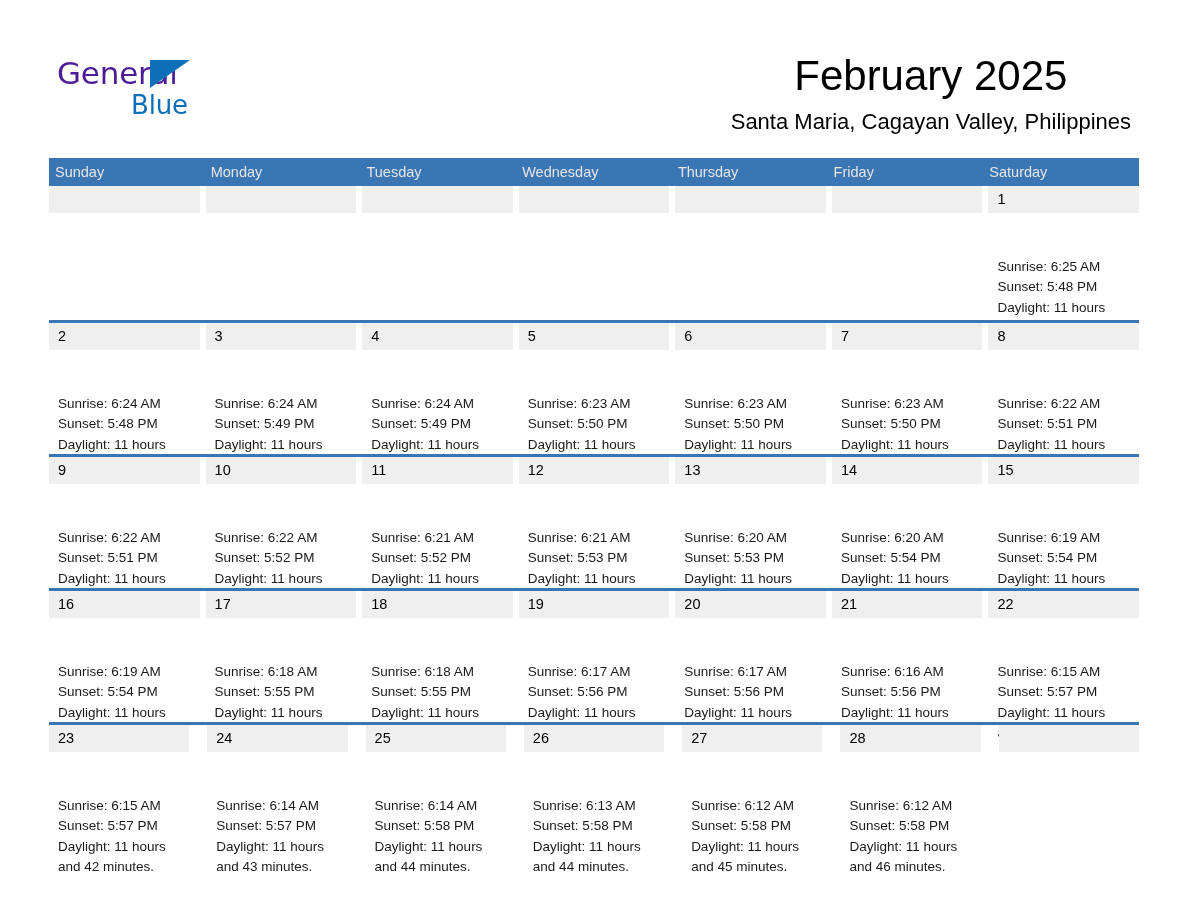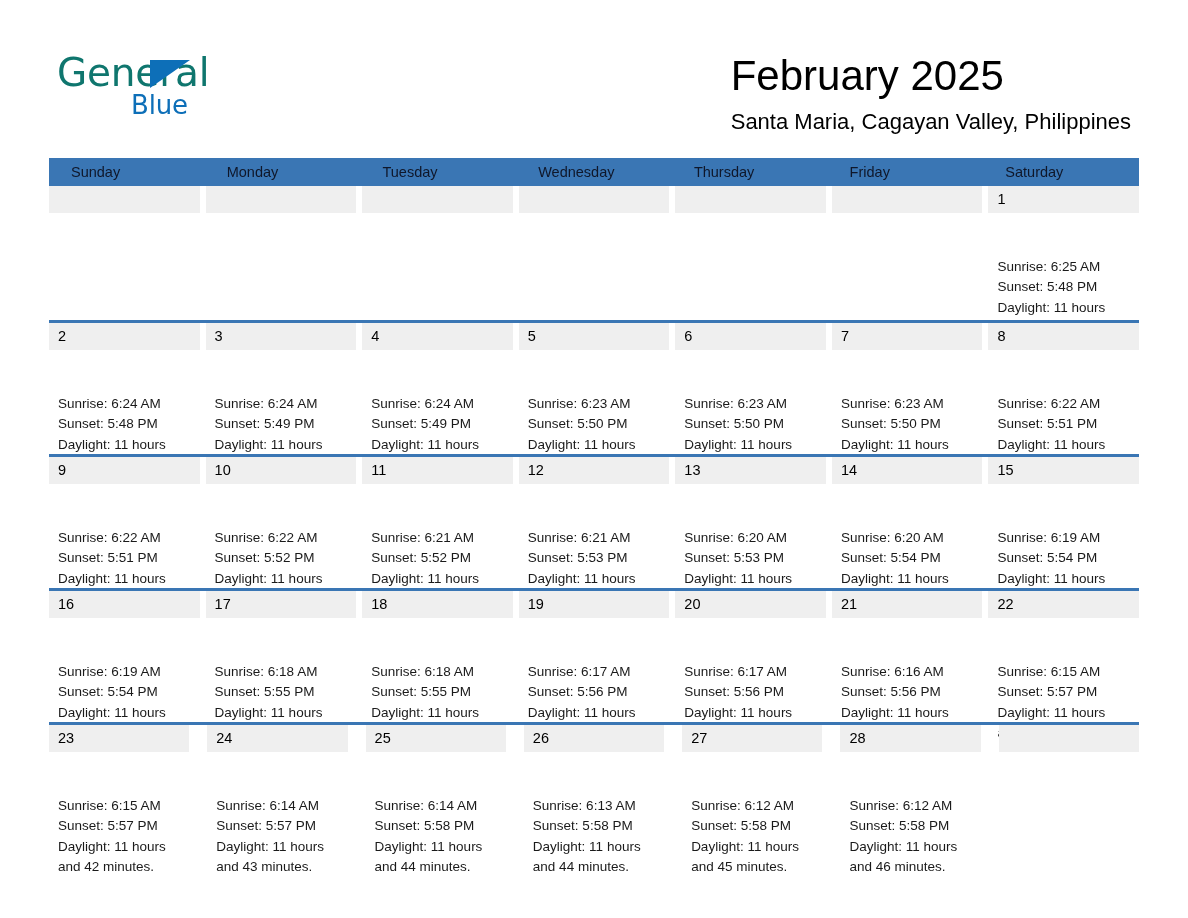--- a/index.html
+++ b/index.html
@@ -33,23 +33,23 @@
     position: absolute;
     left: 57px;
     top: 55px;
     width: 300px;
     height: 70px;
   }
   .logo-general {
     position: absolute;
     left: 0;
     top: 0;
-    font-size: 39px;
+    font-size: 31px;
     line-height: 36px;
-    color: #0f766e;
+    color: #4c1d95;
     letter-spacing: -0.2px;
     font-family: "DejaVu Sans", sans-serif;
     font-weight: 400;
   }
   .logo-tri {
     position: absolute;
     left: 93px;
     top: 5px;
     width: 0;
     height: 0;
@@ -65,21 +65,21 @@
     color: #0d6fb8;
     letter-spacing: -0.2px;
     font-family: "DejaVu Sans", sans-serif;
     font-weight: 400;
   }
 
   .title-block {
     position: absolute;
     right: 57px;
     top: 50px;
-    text-align: left;
+    text-align: center;
     margin-left: 8px;
   }
   .cal-title {
     font-size: 42px;
     line-height: 52px;
     font-weight: 400;
     color: #000000;
     white-space: nowrap;
   }
   .cal-subtitle {
@@ -98,24 +98,24 @@
     top: 158px;
     width: 1090px;
   }
   .weekdays {
     display: flex;
     background: #3a76b4;
     height: 28px;
   }
   .weekday {
     flex: 1 1 0;
-    color: #0f172a;
+    color: #e5e5e5;
     font-size: 14.5px;
     line-height: 28px;
-    padding-left: 22px;
+    padding-left: 6px;
     box-sizing: border-box;
     white-space: nowrap;
     overflow: hidden;
   }
   .week {
     display: flex;
     border-top: 3px solid #3a76b4;
     height: 134px;
     box-sizing: border-box;
   }

